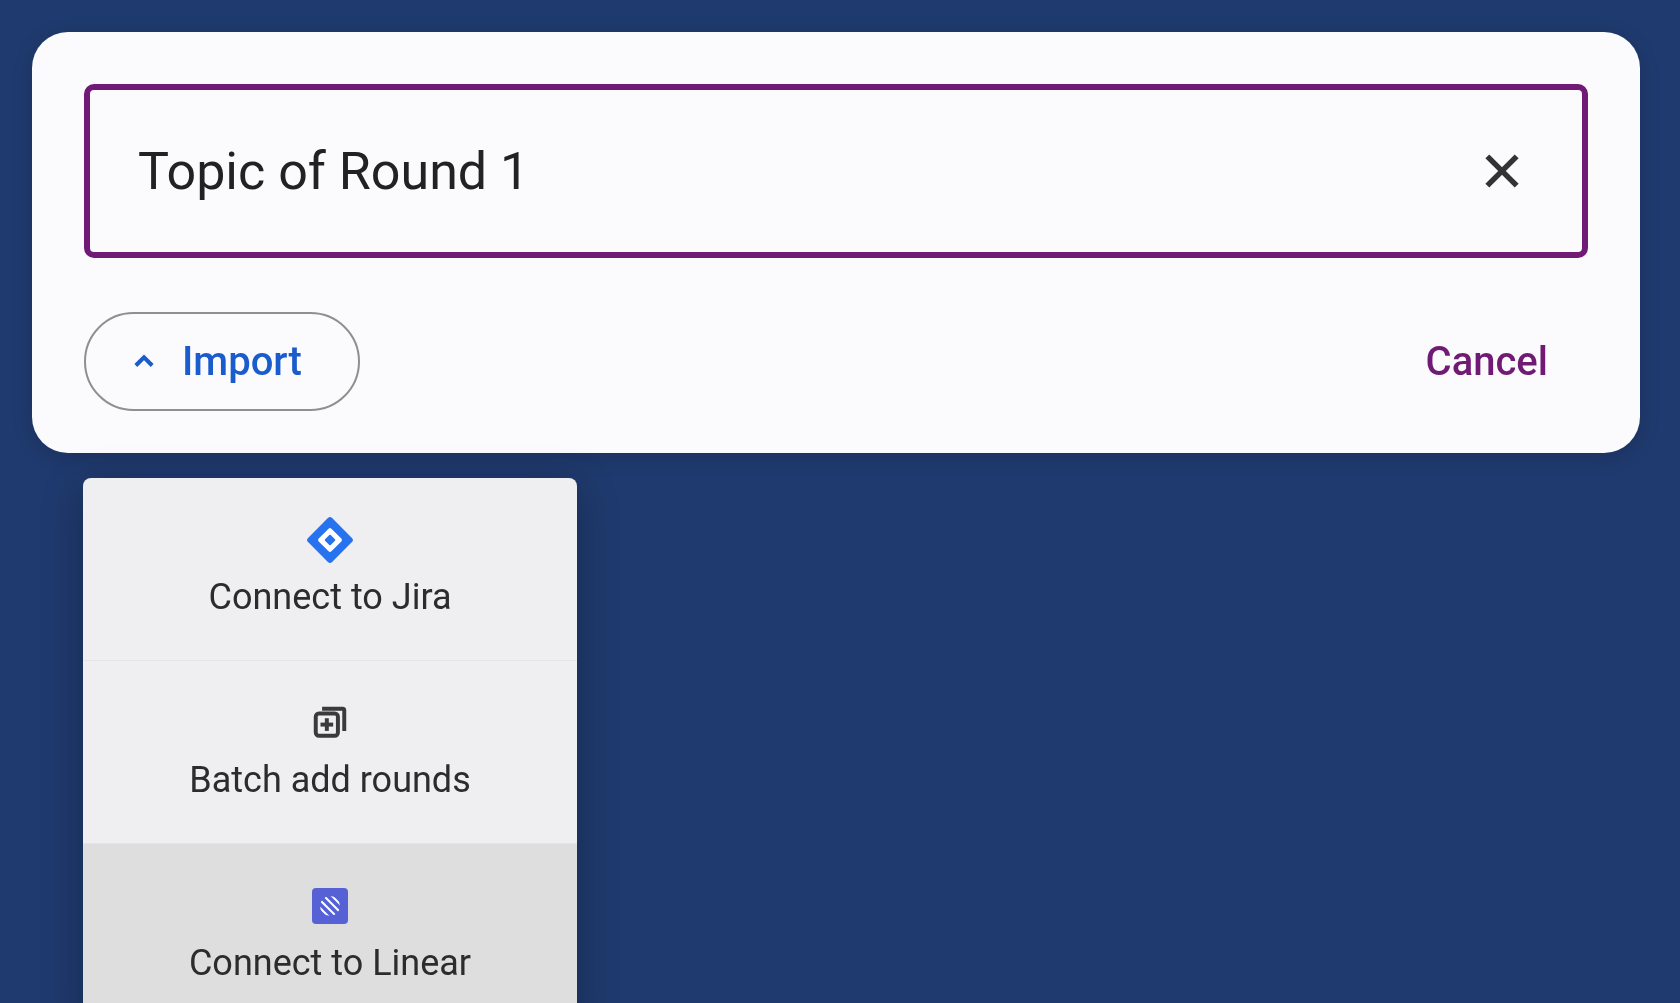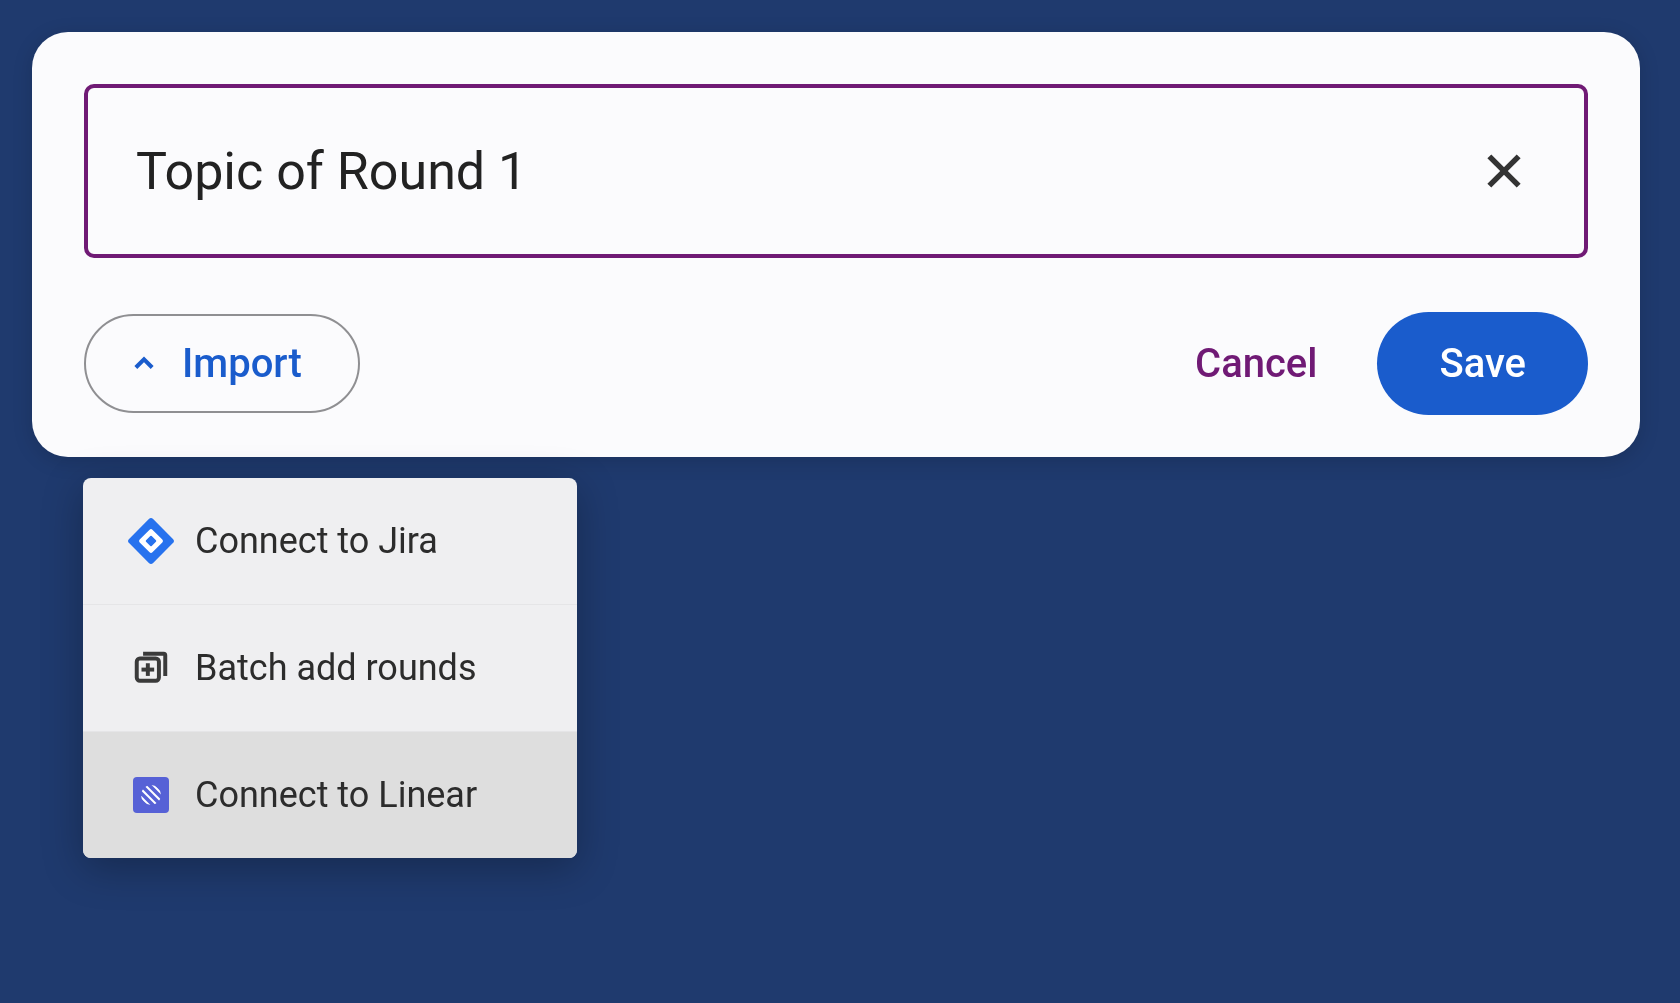--- a/index.html
+++ b/index.html
@@ -21,21 +21,21 @@
     left: 32px;
     right: 40px;
     background: #fbfbfd;
     border-radius: 36px;
     padding: 52px 52px 42px 52px;
     box-shadow: 0 4px 20px rgba(0,0,0,0.15);
   }
   .input-wrap {
     position: relative;
     width: 100%;
-    border: 4px solid #701a75;
+    border: 6px solid #701a75;
     border-radius: 10px;
     height: 174px;
     display: flex;
     align-items: center;
     padding: 0 48px 0 48px;
     background: #fbfbfd;
   }
   .input-field {
     flex: 1;
     border: none;
@@ -127,26 +127,27 @@
     left: 83px;
     width: 494px;
     background: #efeff1;
     border-radius: 8px;
     box-shadow: 0 10px 40px rgba(0,0,0,0.28);
     overflow: hidden;
   }
   .dropdown-item {
     display: flex;
     align-items: center;
-    gap: 24px;
-    padding: 42px 48px;
+    gap: 16px;
+    padding: 42px 24px;
     font-size: 36px;
     color: #2c2c2c;
     cursor: pointer;
     border-bottom: 1px solid rgba(0,0,0,0.04);
+    flex-direction: column;
   }
   .dropdown-item:last-child {
     border-bottom: none;
   }
   .dropdown-item.hover {
     background: #dedede;
   }
   .dropdown-item .ico {
     width: 40px;
     height: 40px;
@@ -220,21 +221,20 @@
     <button class="import-btn">
       <span class="chev">
         <svg viewBox="0 0 24 24">
             <polyline points="5 15 12 8 19 15"></polyline>
           </svg>
       </span>
       <span>Import</span>
     </button>
     <div class="spacer"></div>
     <button class="cancel-btn">Cancel</button>
-    <button class="save-btn">Save</button>
   </div>
 </div>
 
 <div class="dropdown">
   <div class="dropdown-item">
     <span class="ico">
       <span class="jira-diamond"></span>
     </span>
     <span>Connect to Jira</span>
   </div>

